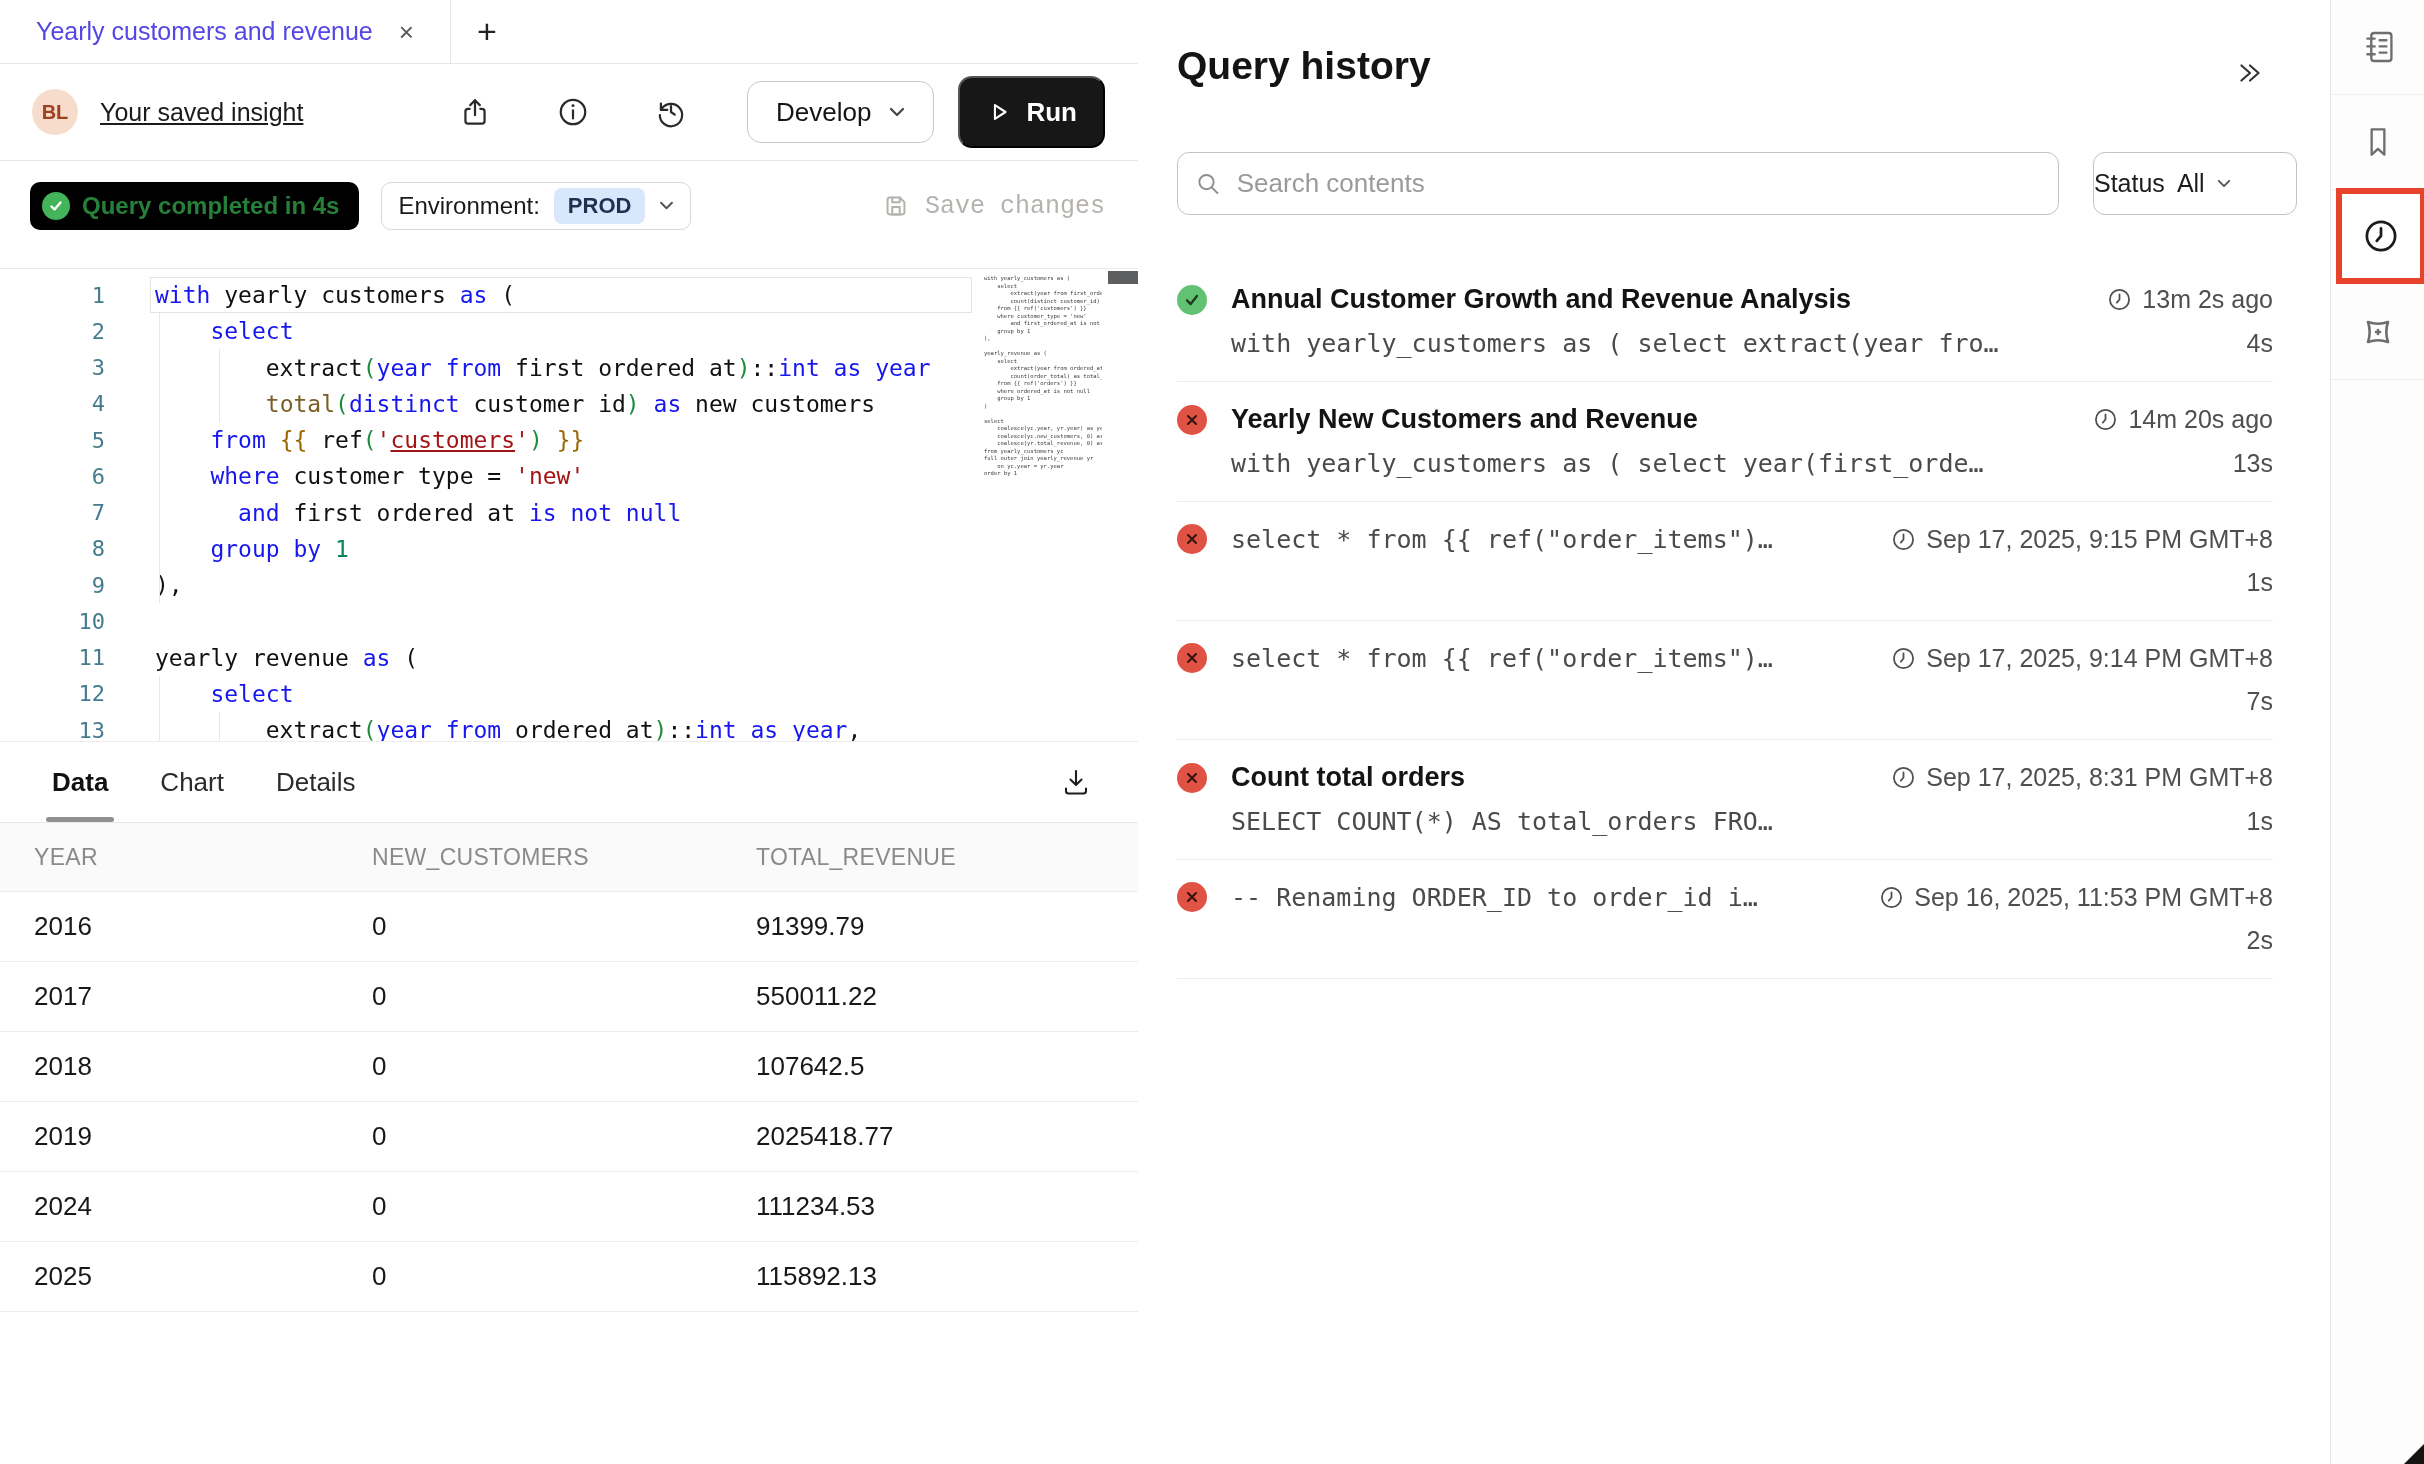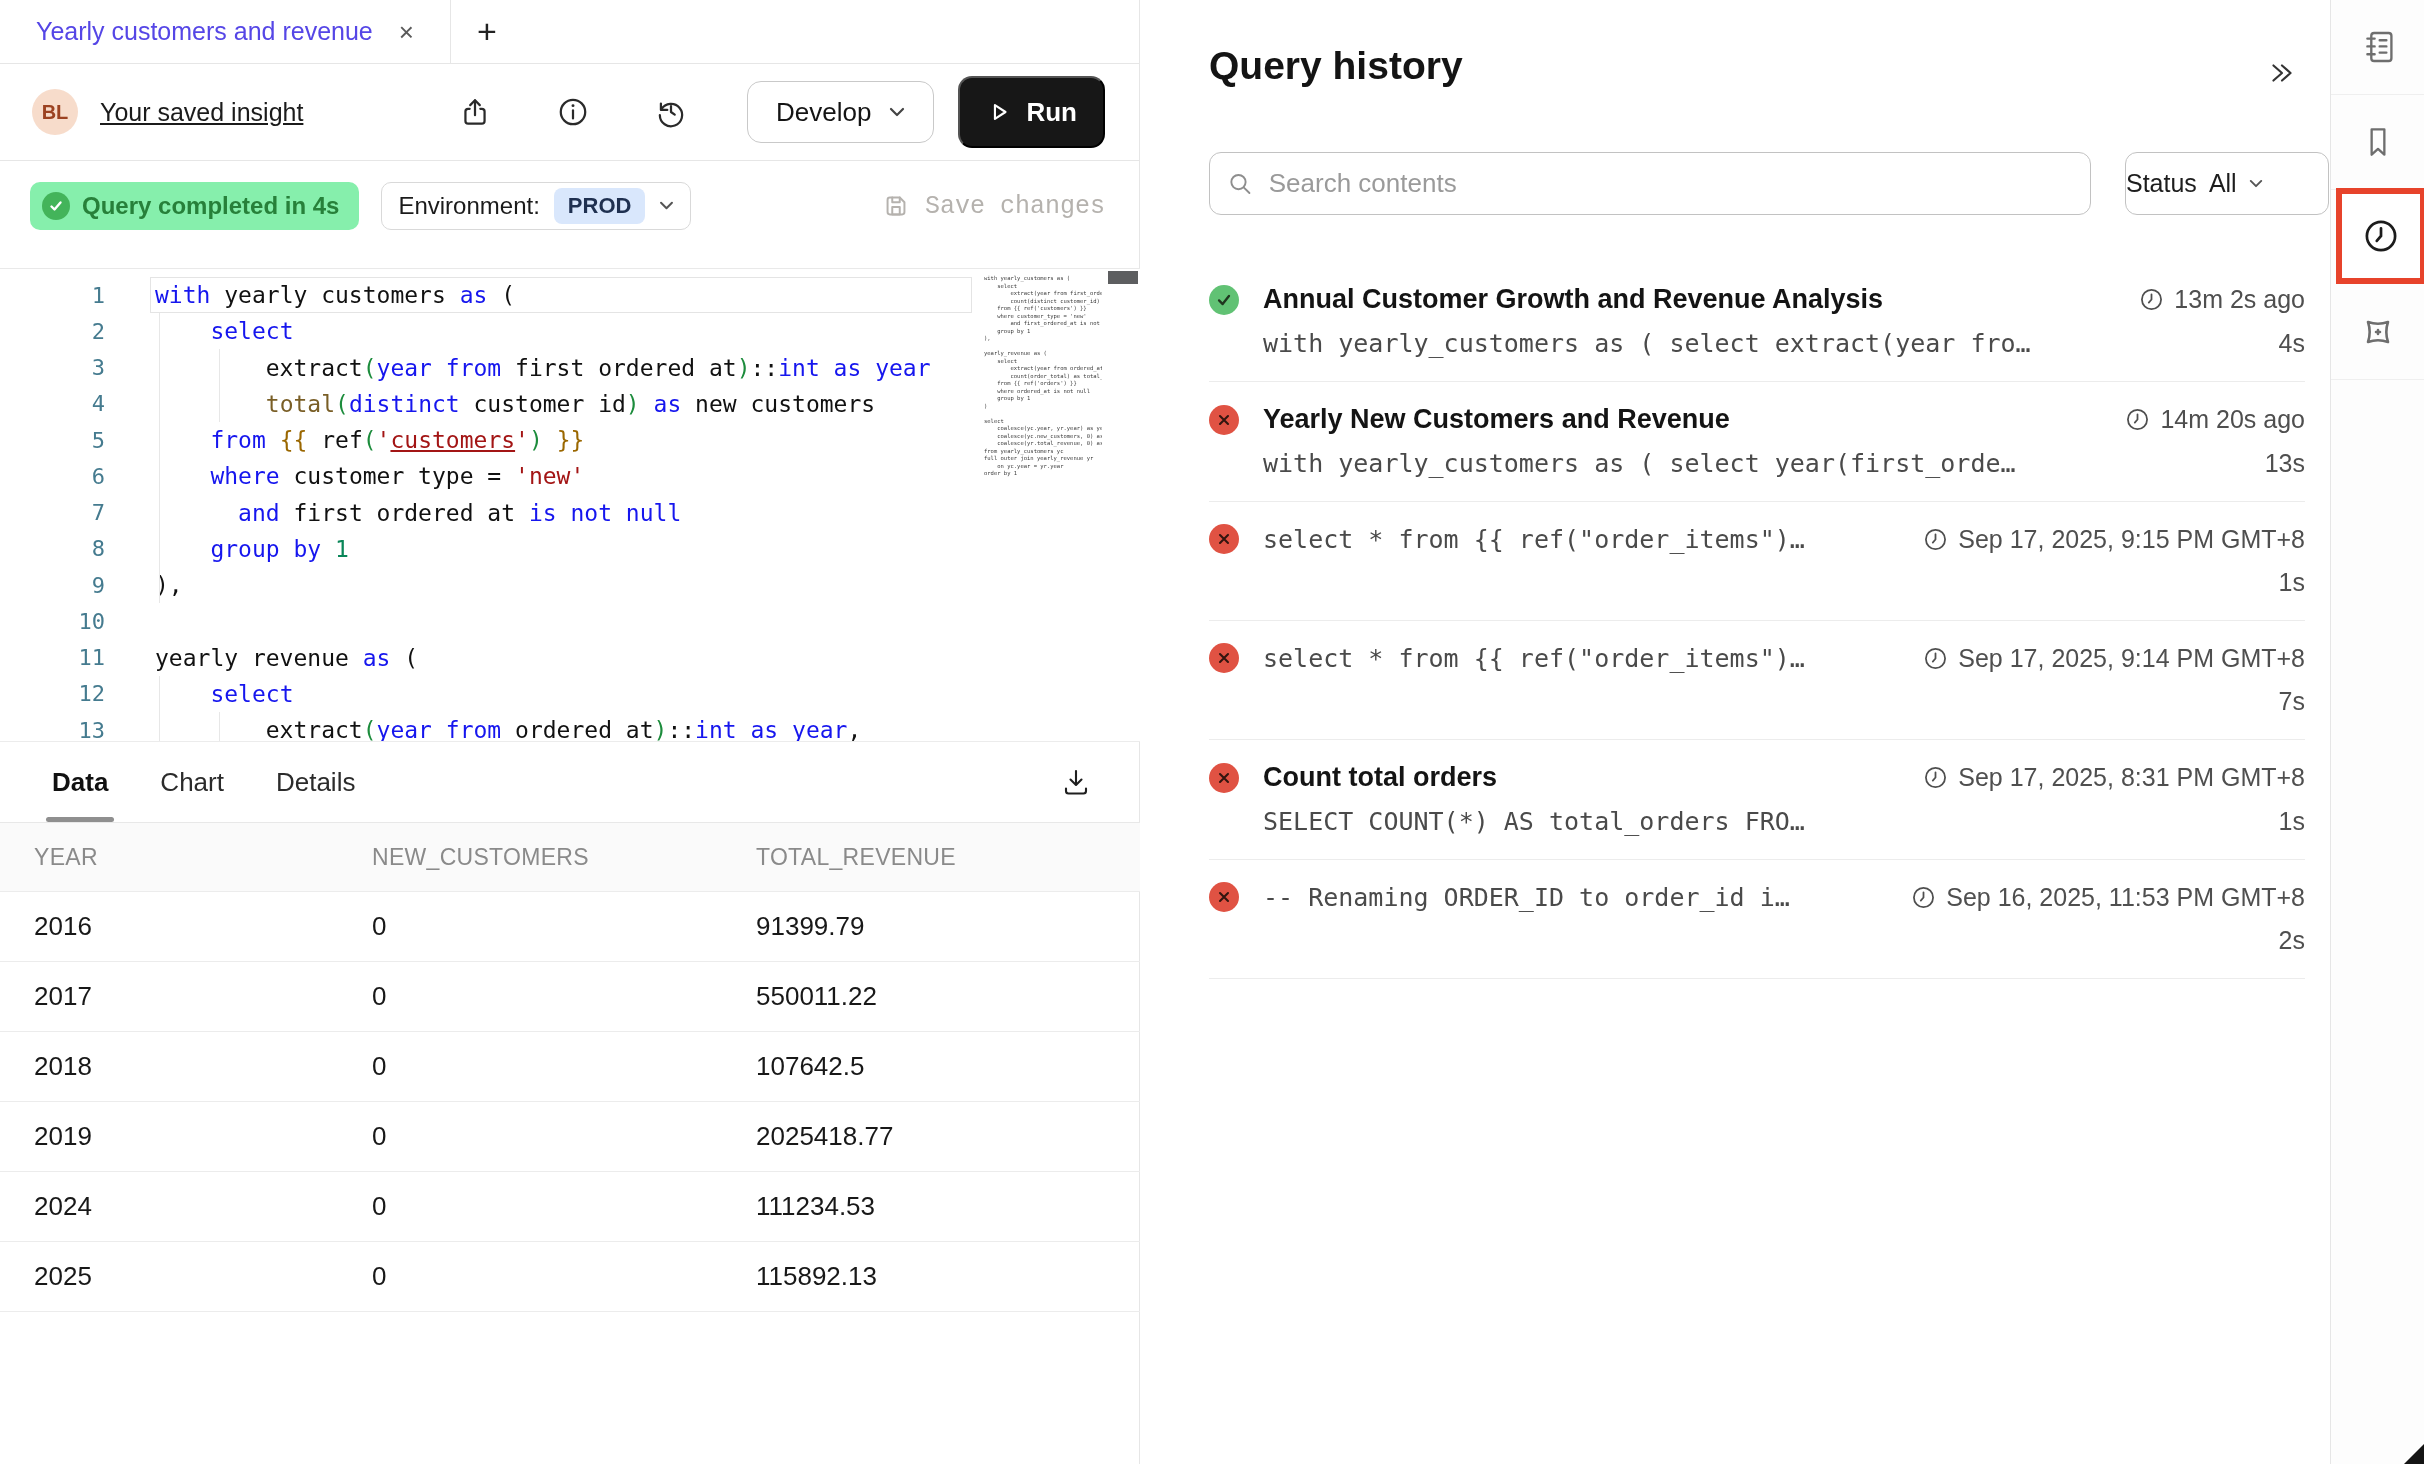--- a/index.html
+++ b/index.html
@@ -18,21 +18,21 @@
 
   .toolbar { position:relative; height:97px; border-bottom:1px solid #e6e6e6; display:flex; align-items:center; padding:0 34px 0 32px; }
   .avatar { width:46px; height:46px; border-radius:50%; background:#f7dccb; color:#9c4221; font-weight:700; font-size:20px; display:flex; align-items:center; justify-content:center; }
   .tb-subtitle { font-size:25px; color:#1b1b1b; margin-left:22px;text-decoration:underline; }
   .tb-icons { margin-left:auto; display:flex; align-items:center; gap:62px; margin-right:58px; }
   .icon-btn { width:36px; height:36px; display:flex; align-items:center; justify-content:center; }
   .btn-develop { height:62px; border:1px solid #c9c9c9; border-radius:14px; background:#fff; display:flex; align-items:center; gap:18px; padding:0 28px; font-size:26px; color:#141414; margin-right:24px; }
   .btn-run { height:72px; border-radius:14px; background:#171717; color:#fff; display:flex; align-items:center; gap:14px; padding:0 26px; font-size:26px; font-weight:600; }
 
   .statusrow { position:relative; height:90px; display:flex; align-items:center; padding:0 34px 0 30px; }
-  .pill-success { height:48px; background:#86efac; border-radius:10px; display:flex; align-items:center; gap:12px; padding:0 20px 0 12px; color:#27803a; font-size:24px; font-weight:600; }
+  .pill-success { height:48px; background:#000000; border-radius:10px; display:flex; align-items:center; gap:12px; padding:0 20px 0 12px; color:#27803a; font-size:24px; font-weight:600; }
   .check-badge { width:28px; height:28px; border-radius:50%; background:#43b45a; display:flex; align-items:center; justify-content:center; }
   .env-box { height:48px; border:1px solid #d9d9d9; border-radius:10px; display:flex; align-items:center; gap:14px; padding:0 16px; margin-left:22px; font-size:24px; color:#1b1b1b; }
   .env-pill { background:#d9e7fc; color:#1f3050; font-weight:600; font-size:22px; border-radius:8px; padding:5px 14px; }
   .save-wrap { margin-left:auto; display:flex; align-items:center; gap:14px; color:#b5b2ae; font-size:25px;font-family:Liberation Mono, monospace; }
 
   
   .editor { position:absolute; left:0; top:268px; width:1140px; height:474px; border-top:1px solid #e9e9e9; border-bottom:1px solid #ececec; overflow:hidden; background:#fff; }
   .code-scroll { position:absolute; left:0; top:8px; width:975px; }
   .code-line { display:flex; height:36.25px; align-items:center; white-space:pre; font-family:"DejaVu Sans Mono", monospace; font-size:23px; }
   .ln { width:105px; text-align:right; color:#457b8f; flex:none; font-size:22px; }
@@ -50,21 +50,21 @@
   .rtab { font-size:26px; color:#2b2b2b; position:relative; height:100%; display:flex; align-items:center; }
   .rtab.active { font-weight:700; color:#111; }
   .rtab.active::after { content:""; position:absolute; left:-6px; right:-6px; bottom:0; height:5px; background:#8f8f8f; border-radius:3px; }
   .dl-btn { margin-left:auto; margin-right:46px; }
   .rtable { position:absolute; left:0; top:823px; width:1140px; }
   .thead { height:69px; background:#fafafa; border-bottom:1px solid #ececec; display:grid; grid-template-columns:372px 384px 1fr; align-items:center; color:#8a8a8a; font-size:23px; letter-spacing:.3px; }
   .trow { height:70px; border-bottom:1px solid #ececec; display:grid; grid-template-columns:372px 384px 1fr; align-items:center; font-size:26px; color:#181818; }
   .c1 { padding-left:34px; } .thead .c1 { padding-left:34px; }
 
   
-  .history-panel { position:absolute; left:1170px; top:0; width:1189px; height:1464px; background:#fff; }
+  .history-panel { position:absolute; left:1138px; top:0; width:1189px; height:1464px; background:#fff; }
   .qh-title { position:absolute; left:39px; top:44px; font-size:39px; font-weight:700; color:#141414; }
   .collapse-btn { position:absolute; right:62px; top:58px; }
   .search-box { position:absolute; left:39px; top:152px; width:882px; height:63px; border:1px solid #c2c2c2; border-radius:12px; display:flex; align-items:center; padding:0 18px; gap:16px; }
   .search-box input { border:none; outline:none; font-size:26px; color:#333; width:100%; font-family:"Liberation Sans",sans-serif; }
   .search-box input::placeholder { color:#9a9a9a; }
   .status-filter { position:absolute; left:955px; top:152px; width:204px; height:63px; border:1px solid #c2c2c2; border-radius:12px; display:flex; align-items:center; gap:12px; font-size:25px; color:#1d1d1d; }
   .hlist { position:absolute; left:39px; top:262px; width:1096px; }
   .hitem { padding:22px 0; border-bottom:1px solid #ececec; }
   .hrow1 { display:flex; align-items:center; }
   .hicon { width:30px; height:30px; border-radius:50%; flex:none; display:flex; align-items:center; justify-content:center; }

